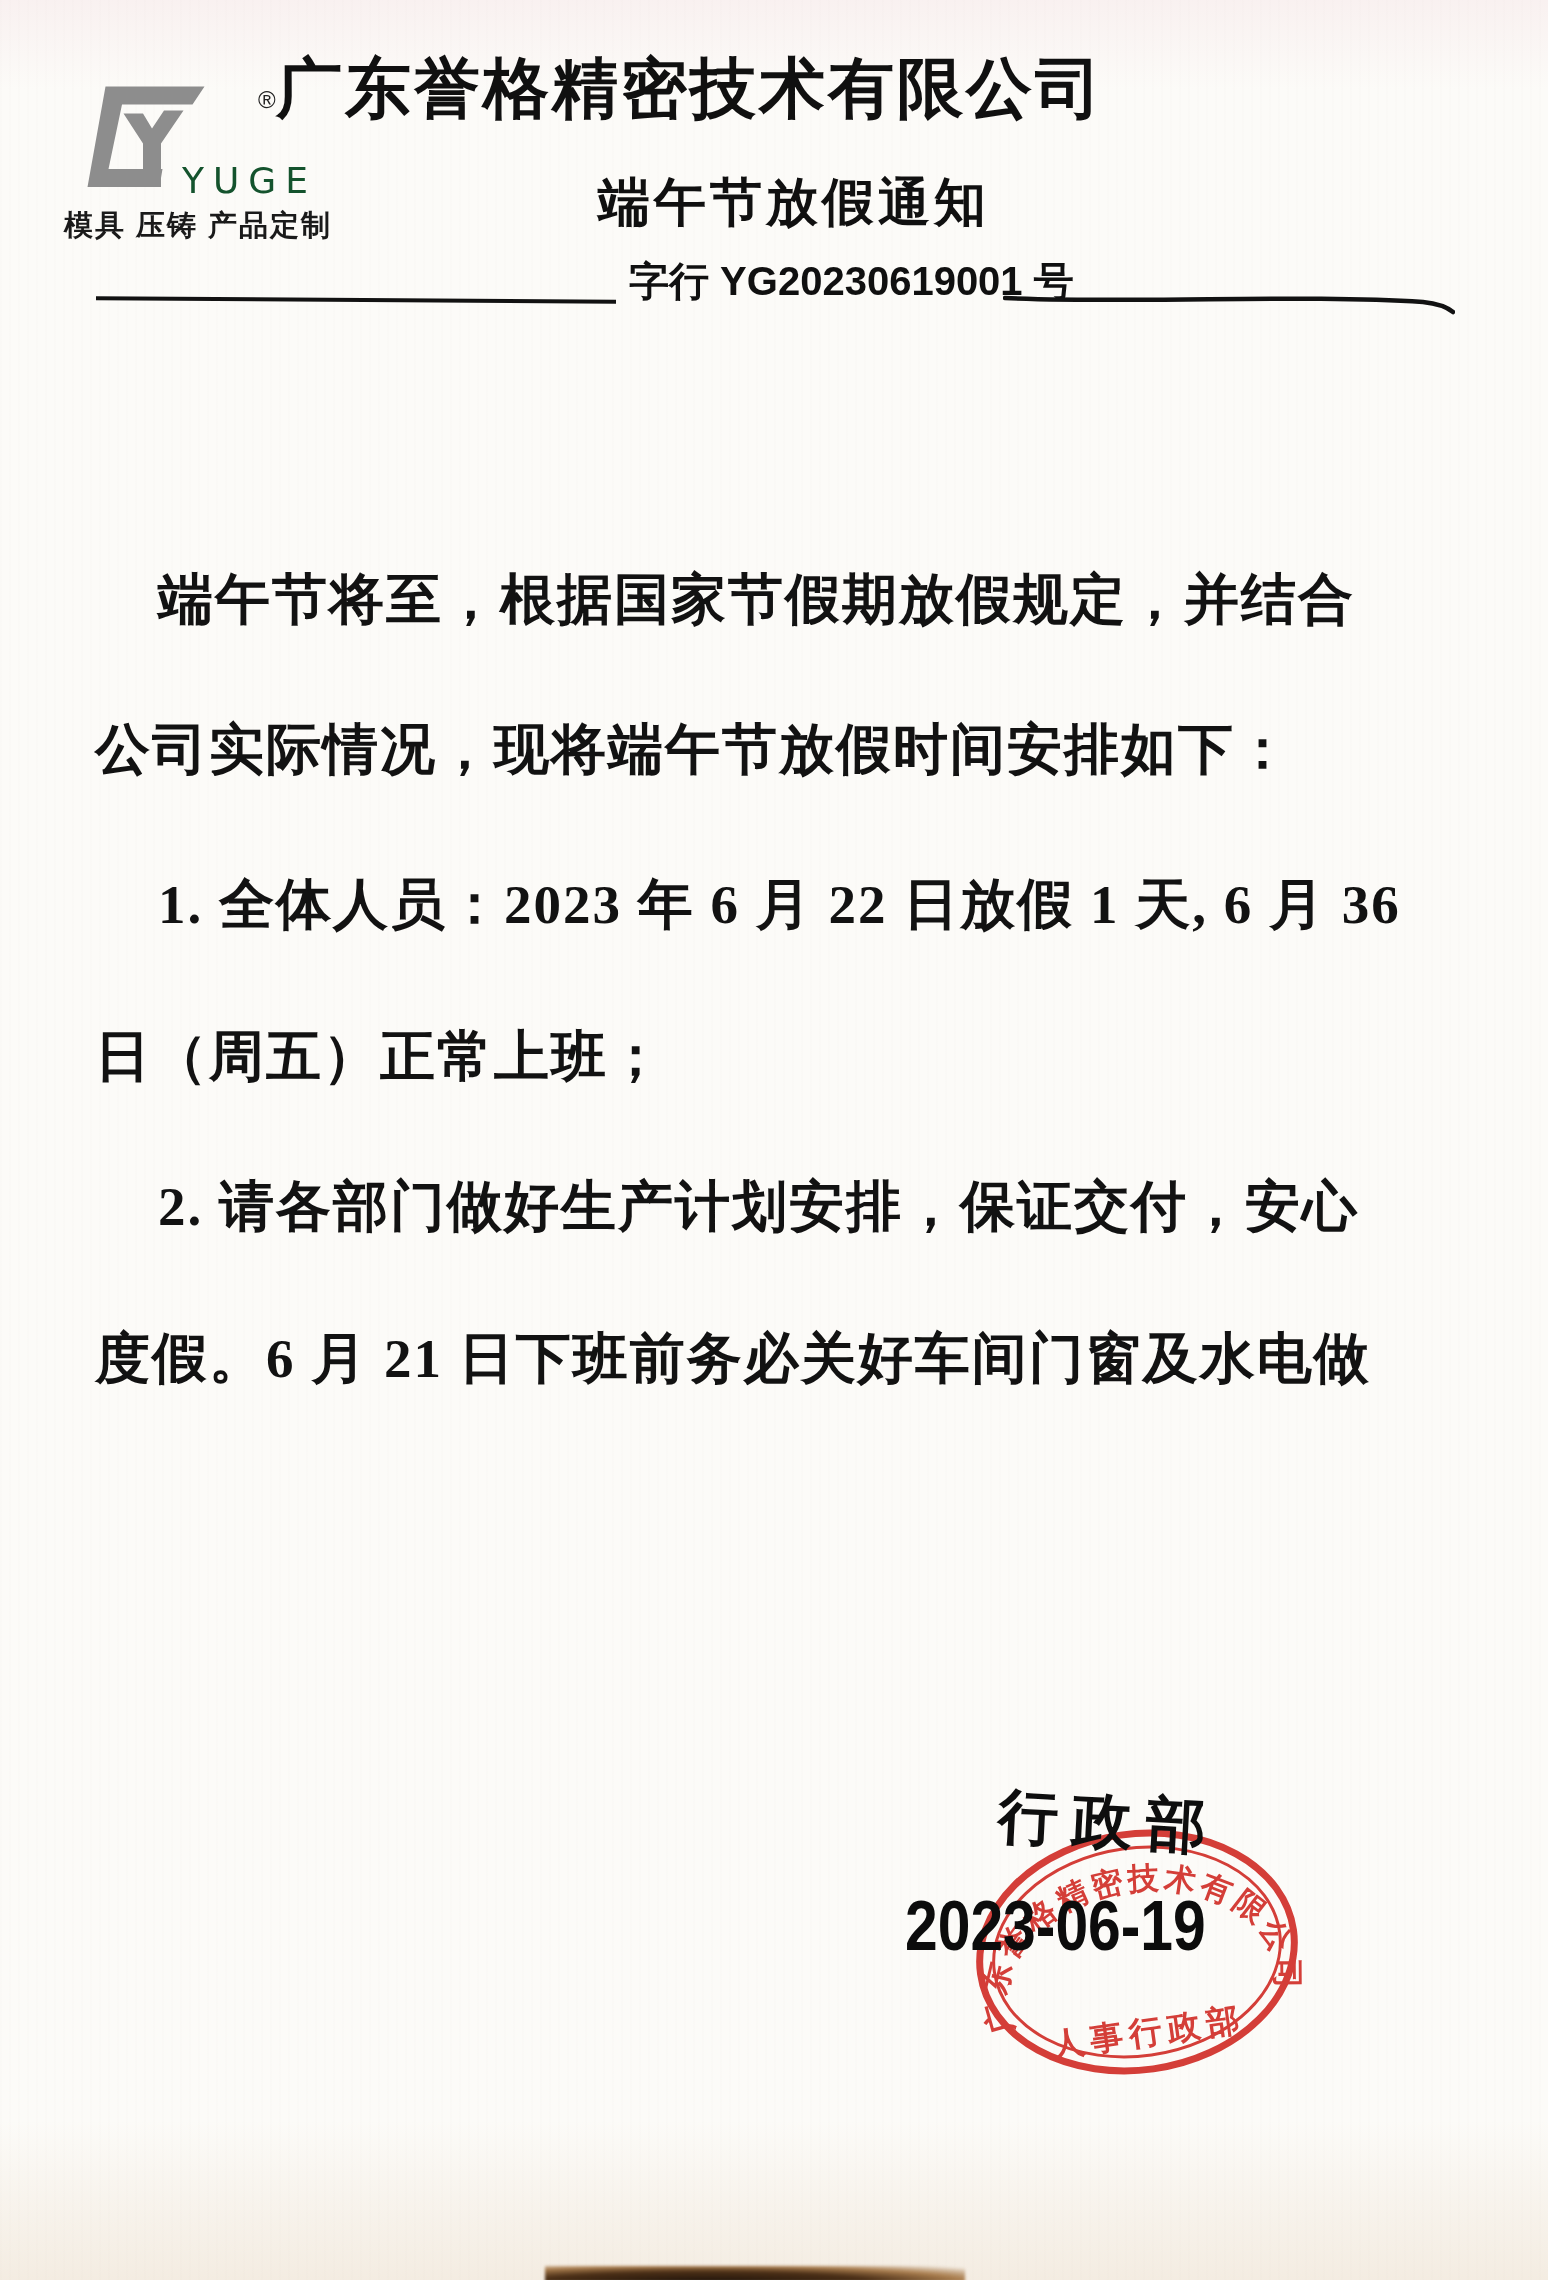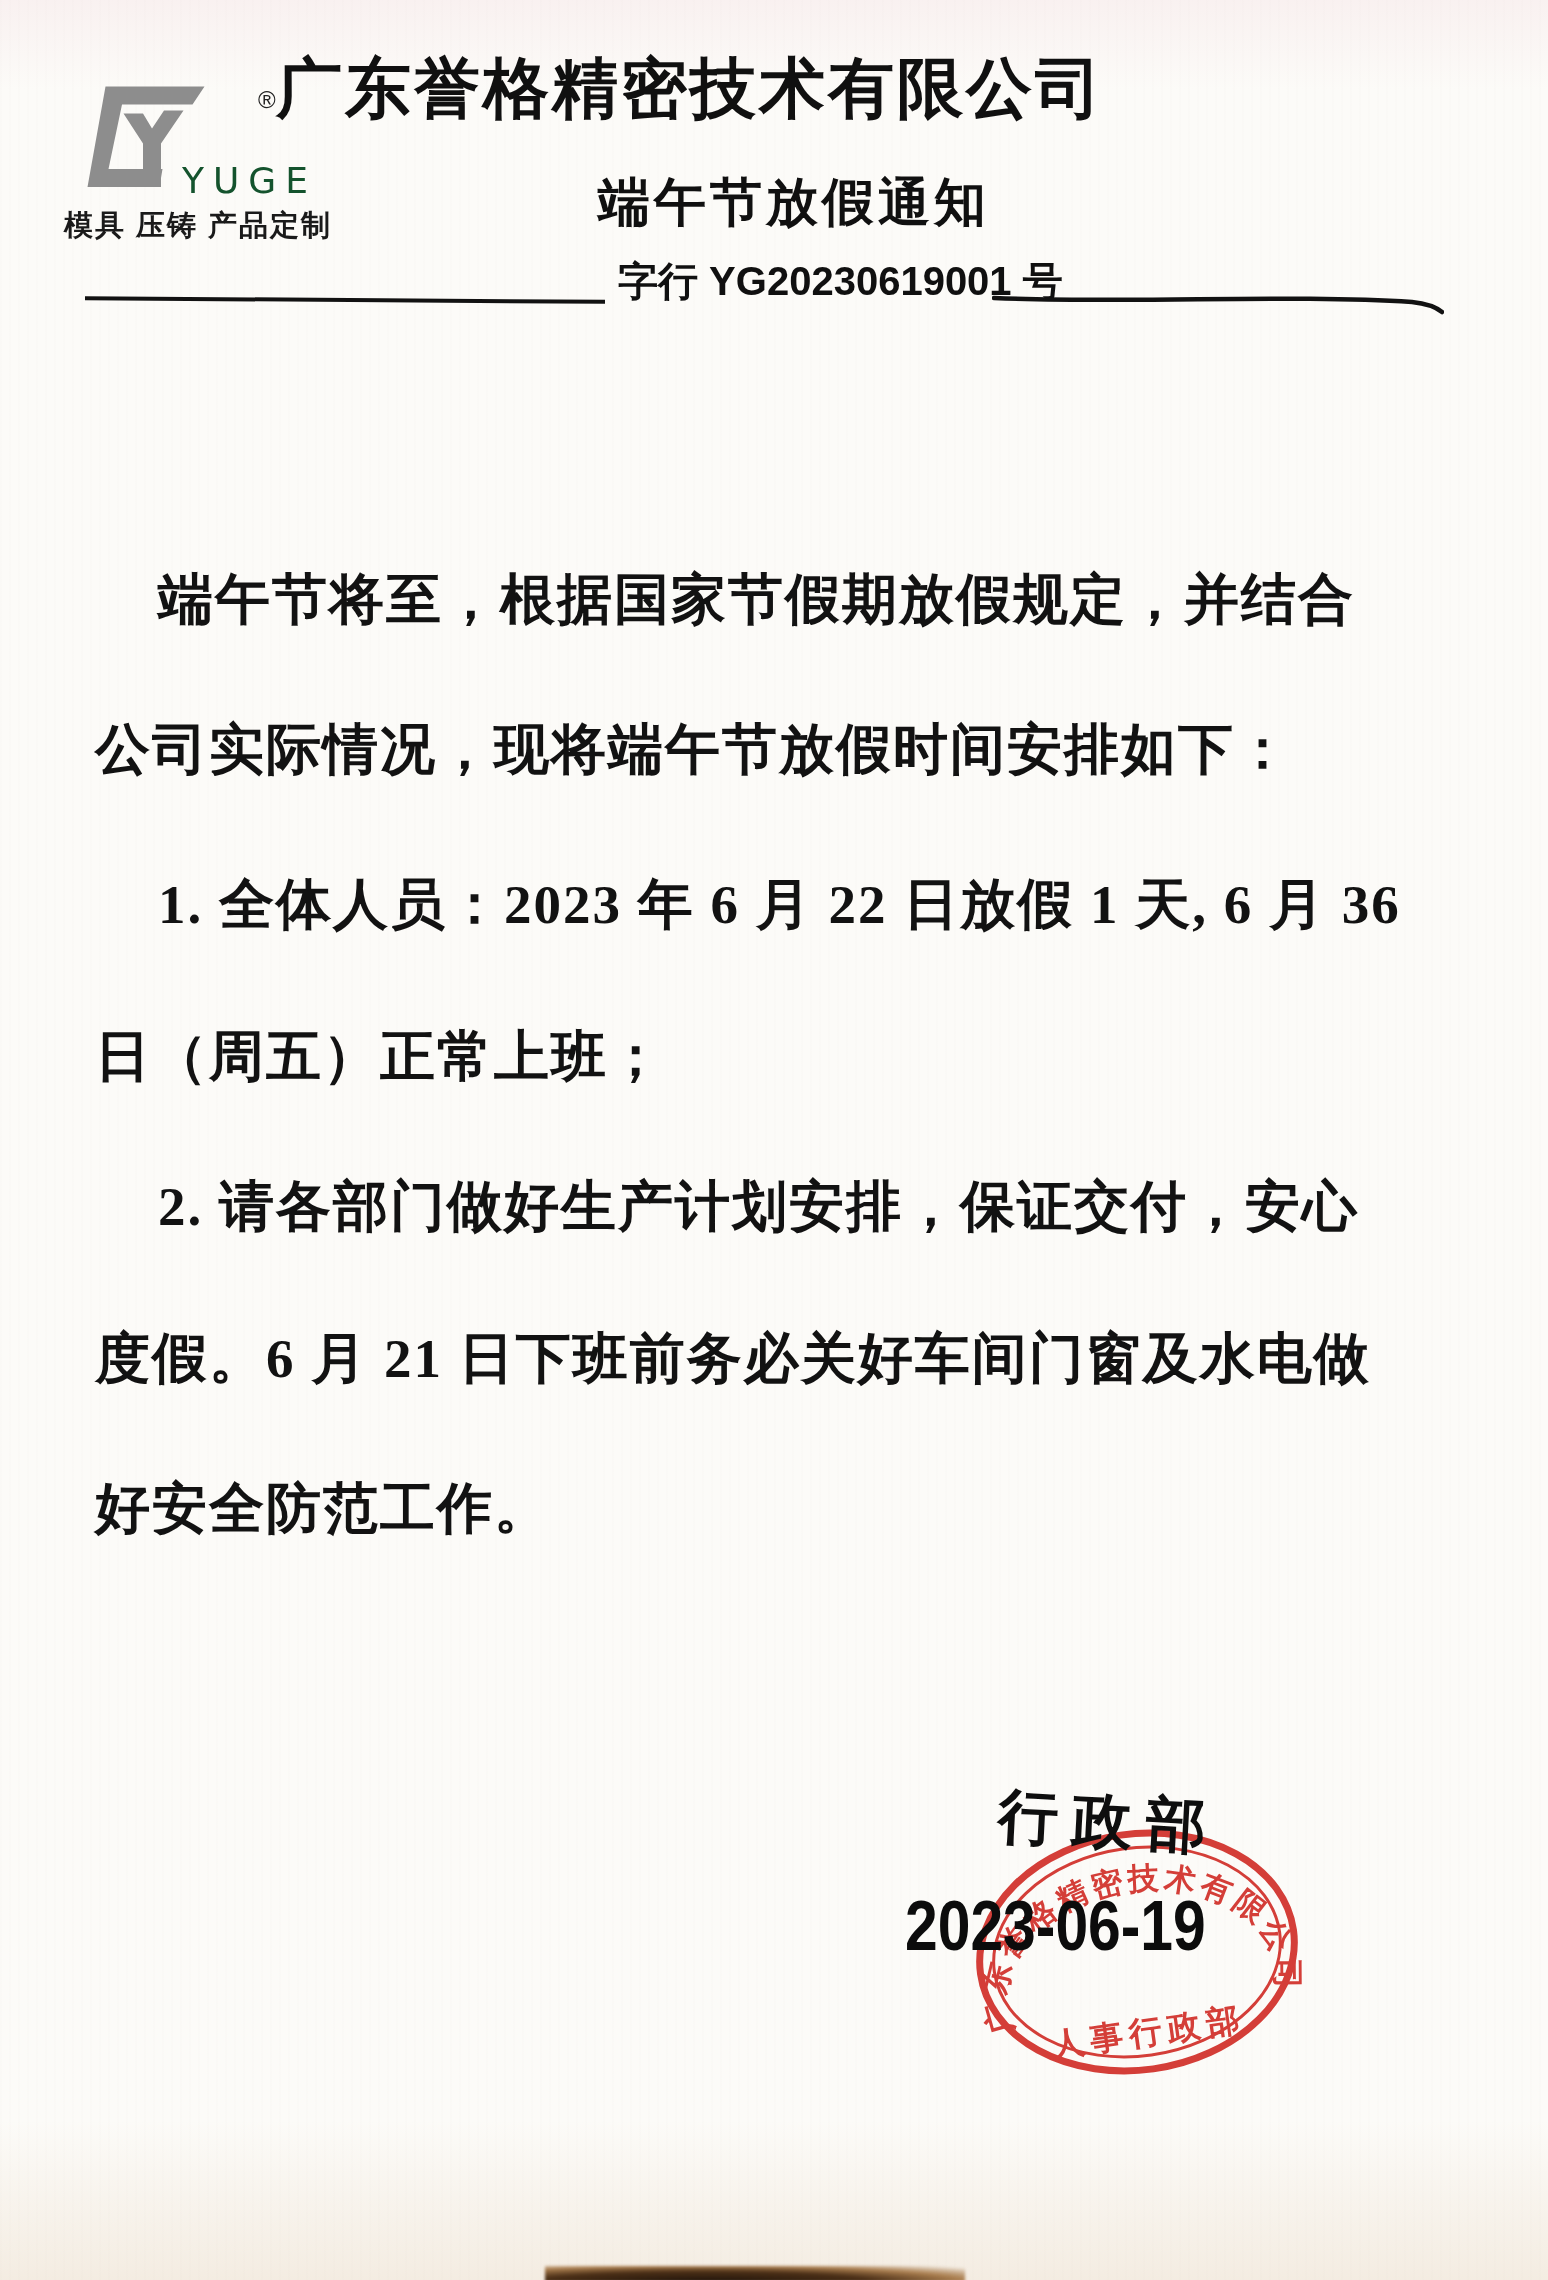--- a/index.html
+++ b/index.html
@@ -44,21 +44,21 @@
   }
   .company-title{
     position:absolute;left:250px;top:44px;width:880px;
     text-align:center;font-size:66px;font-weight:700;letter-spacing:3px;
     white-space:nowrap;color:#101010;
   }
   .notice-title{
     position:absolute;left:20px;top:168px;width:1548px;
     text-align:center;font-size:52px;font-weight:700;letter-spacing:4px;color:#101010;
   }
-  .doc-row{position:absolute;left:0;top:248px;width:1340px;height:70px;}
+  .doc-row{position:absolute;left:11px;top:248px;width:1340px;height:70px;}
   .rule-left{
     position:absolute;left:85px;top:50px;width:520px;height:0;
     border-bottom:4px solid #121212;transform:rotate(0.4deg);
   }
   .doc-number{
     position:absolute;left:618px;top:6px;
     font-family:"Liberation Sans",sans-serif;
     font-size:40px;font-weight:700;color:#101010;white-space:nowrap;
   }
   .rule-right{position:absolute;left:992px;top:36px;}
@@ -129,21 +129,20 @@
       <path d="M2 14 C 140 20, 300 10, 420 18 C 434 19.5, 444 23, 450 28" stroke="#121212" stroke-width="4.5" fill="none" stroke-linecap="round"></path>
     </svg>
   </div>
 
   <div class="body-line l1">端午节将至，根据国家节假期放假规定，并结合</div>
   <div class="body-line l2">公司实际情况，现将端午节放假时间安排如下：</div>
   <div class="body-line l3">1. 全体人员：2023 年 6 月 22 日放假 1 天, 6 月 36</div>
   <div class="body-line l4">日（周五）正常上班；</div>
   <div class="body-line l5">2. 请各部门做好生产计划安排，保证交付，安心</div>
   <div class="body-line l6">度假。6 月 21 日下班前务必关好车间门窗及水电做</div>
-  <div class="body-line l7">好安全防范工作。</div>
 
   <div class="stamp">
     <svg width="330" height="252" viewBox="0 0 330 252" xmlns="http://www.w3.org/2000/svg">
       <ellipse cx="165" cy="126" rx="158" ry="118" fill="none" stroke="#d1302a" stroke-width="7"></ellipse>
       <ellipse cx="165" cy="126" rx="144" ry="104" fill="none" stroke="#d1302a" stroke-width="3"></ellipse>
       <defs>
         <path id="sealArc" d="M 32 180 A 136 96 0 1 1 298 180" fill="none"></path>
       </defs>
       <text font-family="Liberation Serif, DejaVu Serif, serif" font-size="31" font-weight="700" fill="#d1302a" letter-spacing="4">
         <textPath href="#sealArc" startOffset="50%" text-anchor="middle">广东誉格精密技术有限公司</textPath>

